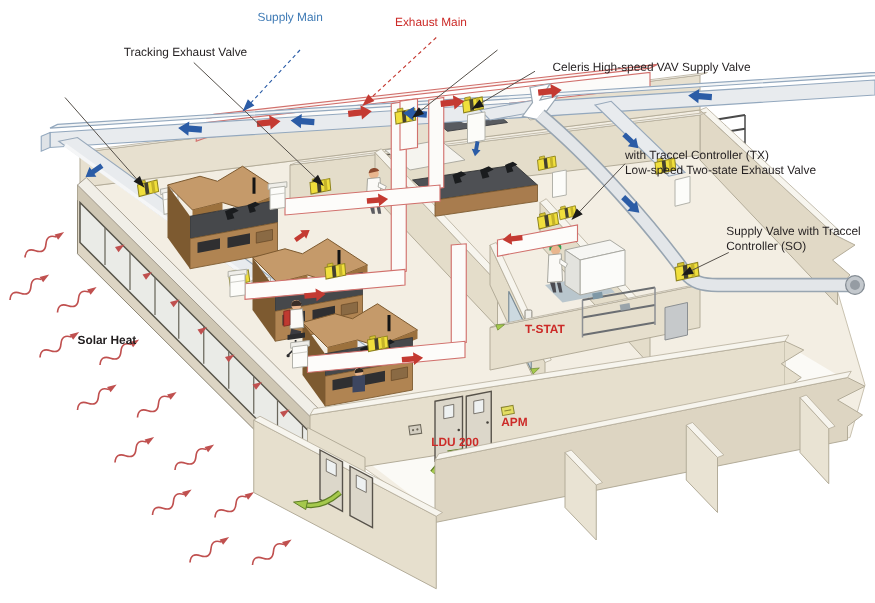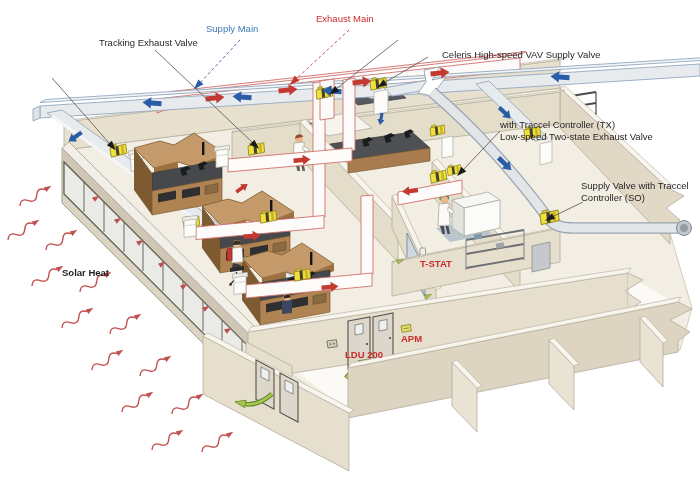--- a/index.html
+++ b/index.html
@@ -437,21 +437,21 @@
   <path d="M240,40 L200,83" stroke="#2b5ca6" stroke-width="0.9" stroke-dasharray="3,2.5" fill="none"></path>
   <use href="#head" transform="translate(198,85) rotate(133) scale(0.85)" fill="#2b5ca6"></use>
 </g>
 <g>
   <path d="M349,30 L296,79" stroke="#c43a32" stroke-width="0.9" stroke-dasharray="3,2.5" fill="none"></path>
   <use href="#head" transform="translate(294,81) rotate(137) scale(0.85)" fill="#c43a32"></use>
 </g>
 </svg>
 
 <div class="lbl" style="left:99px;top:37px;">Tracking Exhaust Valve</div>
-<div class="lbl blue" style="left:206px;top:23px;text-align:center;">Supply Main</div>
+<div class="lbl blue" style="left:206px;top:9px;text-align:center;">Supply Main</div>
 <div class="lbl red" style="left:316px;top:13px;">Exhaust Main</div>
 <div class="lbl" style="left:442px;top:49px;">Celeris High-speed VAV Supply Valve</div>
 <div class="lbl" style="left:500px;top:119px;">
   <span>with Traccel Controller (TX)</span>
   <span>Low-speed Two-state Exhaust Valve</span>
 </div>
 <div class="lbl" style="left:581px;top:180px;">
   <span>Supply Valve with Traccel</span>
   <span>Controller (SO)</span>
 </div>

